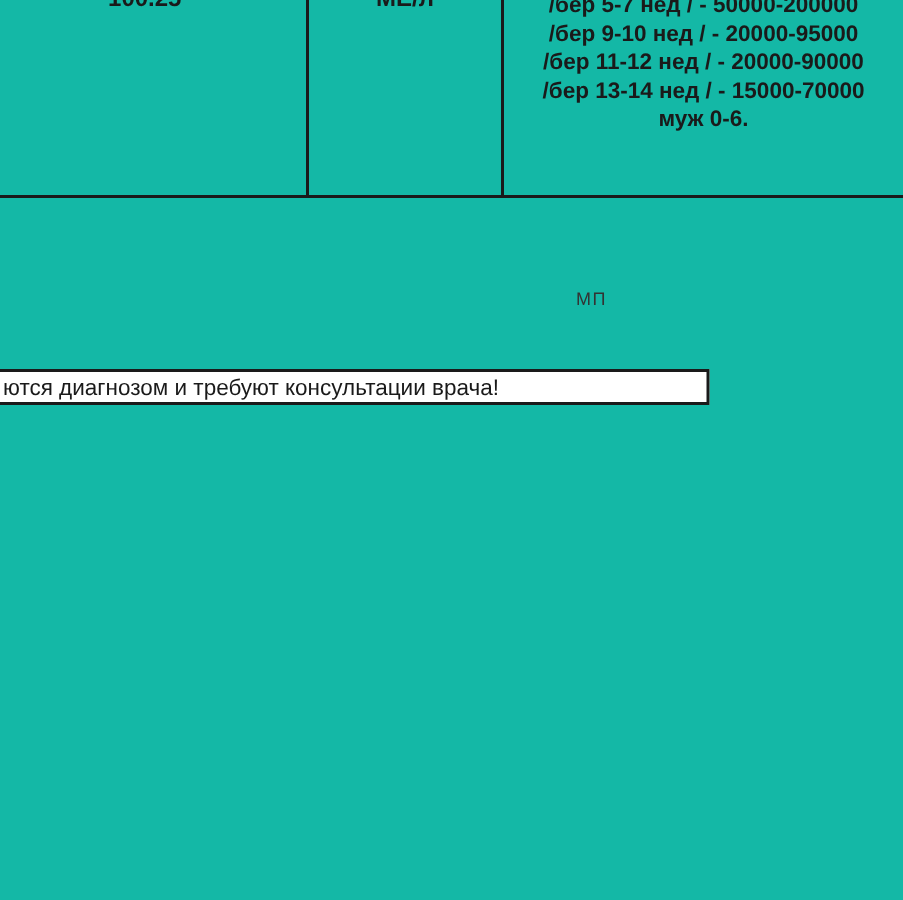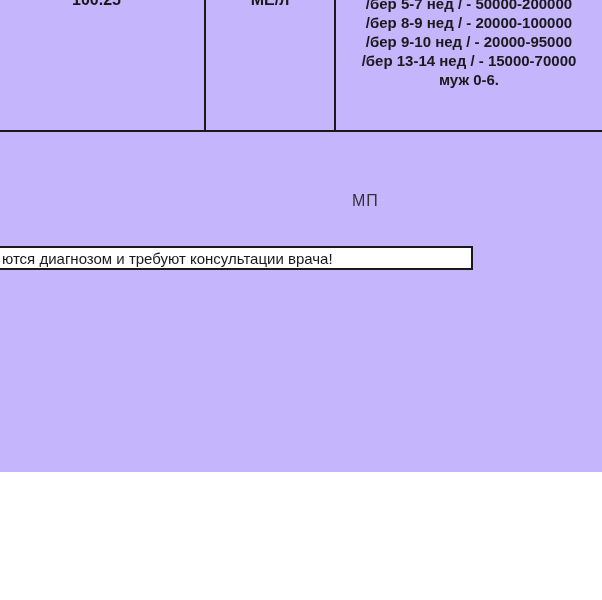--- a/index.html
+++ b/index.html
@@ -1,20 +1,20 @@
 <!DOCTYPE html>
 <html><head>
 <meta charset="utf-8">
 <style>
   html, body { margin: 0; padding: 0; background: #ffffff; }
   .page {
     position: relative;
     width: 602px;
-    height: 472px;
-    background: #c4b5fd;
+    height: 600px;
+    background: #14b8a6;
     overflow: hidden;
     font-family: "Liberation Sans", sans-serif;
     color: #1a1a1a;
   }
   
   .cell-text { font-weight: bold; color: #1a1a1a; }
   .col1 {
     position: absolute; left: -12px; top: -9px; width: 217px;
     text-align: center; font-size: 16px; line-height: 18px;
   }
@@ -31,22 +31,22 @@
     position: absolute; top: 0; width: 2px; height: 131px; background: #1a1a1a;
   }
   .vline1 { left: 204px; }
   .vline2 { left: 334px; }
   .hline-bottom {
     position: absolute; left: 0; top: 130px; width: 602px; height: 2px;
     background: #1a1a1a;
   }
   
   .seal {
-    position: absolute; left: 352px; top: 192px;
-    font-size: 16px; color: #333333; letter-spacing: 1px;
+    position: absolute; left: 384px; top: 192px;
+    font-size: 12px; color: #333333; letter-spacing: 1px;
   }
   
   .warning-box {
     position: absolute; left: -14px; top: 246px;
     width: 469px; height: 20px;
     border: 2px solid #1a1a1a;
     background: #ffffff;
     display: flex; align-items: center;
     padding-left: 14px;
     box-sizing: content-box;
@@ -64,22 +64,22 @@
     <div class="col1 cell-text">
       <span>100.25</span>
     </div>
 
     <div class="col2 cell-text">
       <span>МЕ/л</span>
     </div>
 
     <div class="col3">
       <div>/бер 5-7 нед / - 50000-200000</div>
-      <div>/бер 8-9 нед / - 20000-100000</div>
       <div>/бер 9-10 нед / - 20000-95000</div>
+      <div>/бер 11-12 нед / - 20000-90000</div>
       <div>/бер 13-14 нед / - 15000-70000</div>
       <div>муж 0-6.</div>
     </div>
 
     <div class="vline vline1"></div>
     <div class="vline vline2"></div>
     <div class="hline-bottom"></div>
   </div>
 
   <div class="seal">МП</div>

